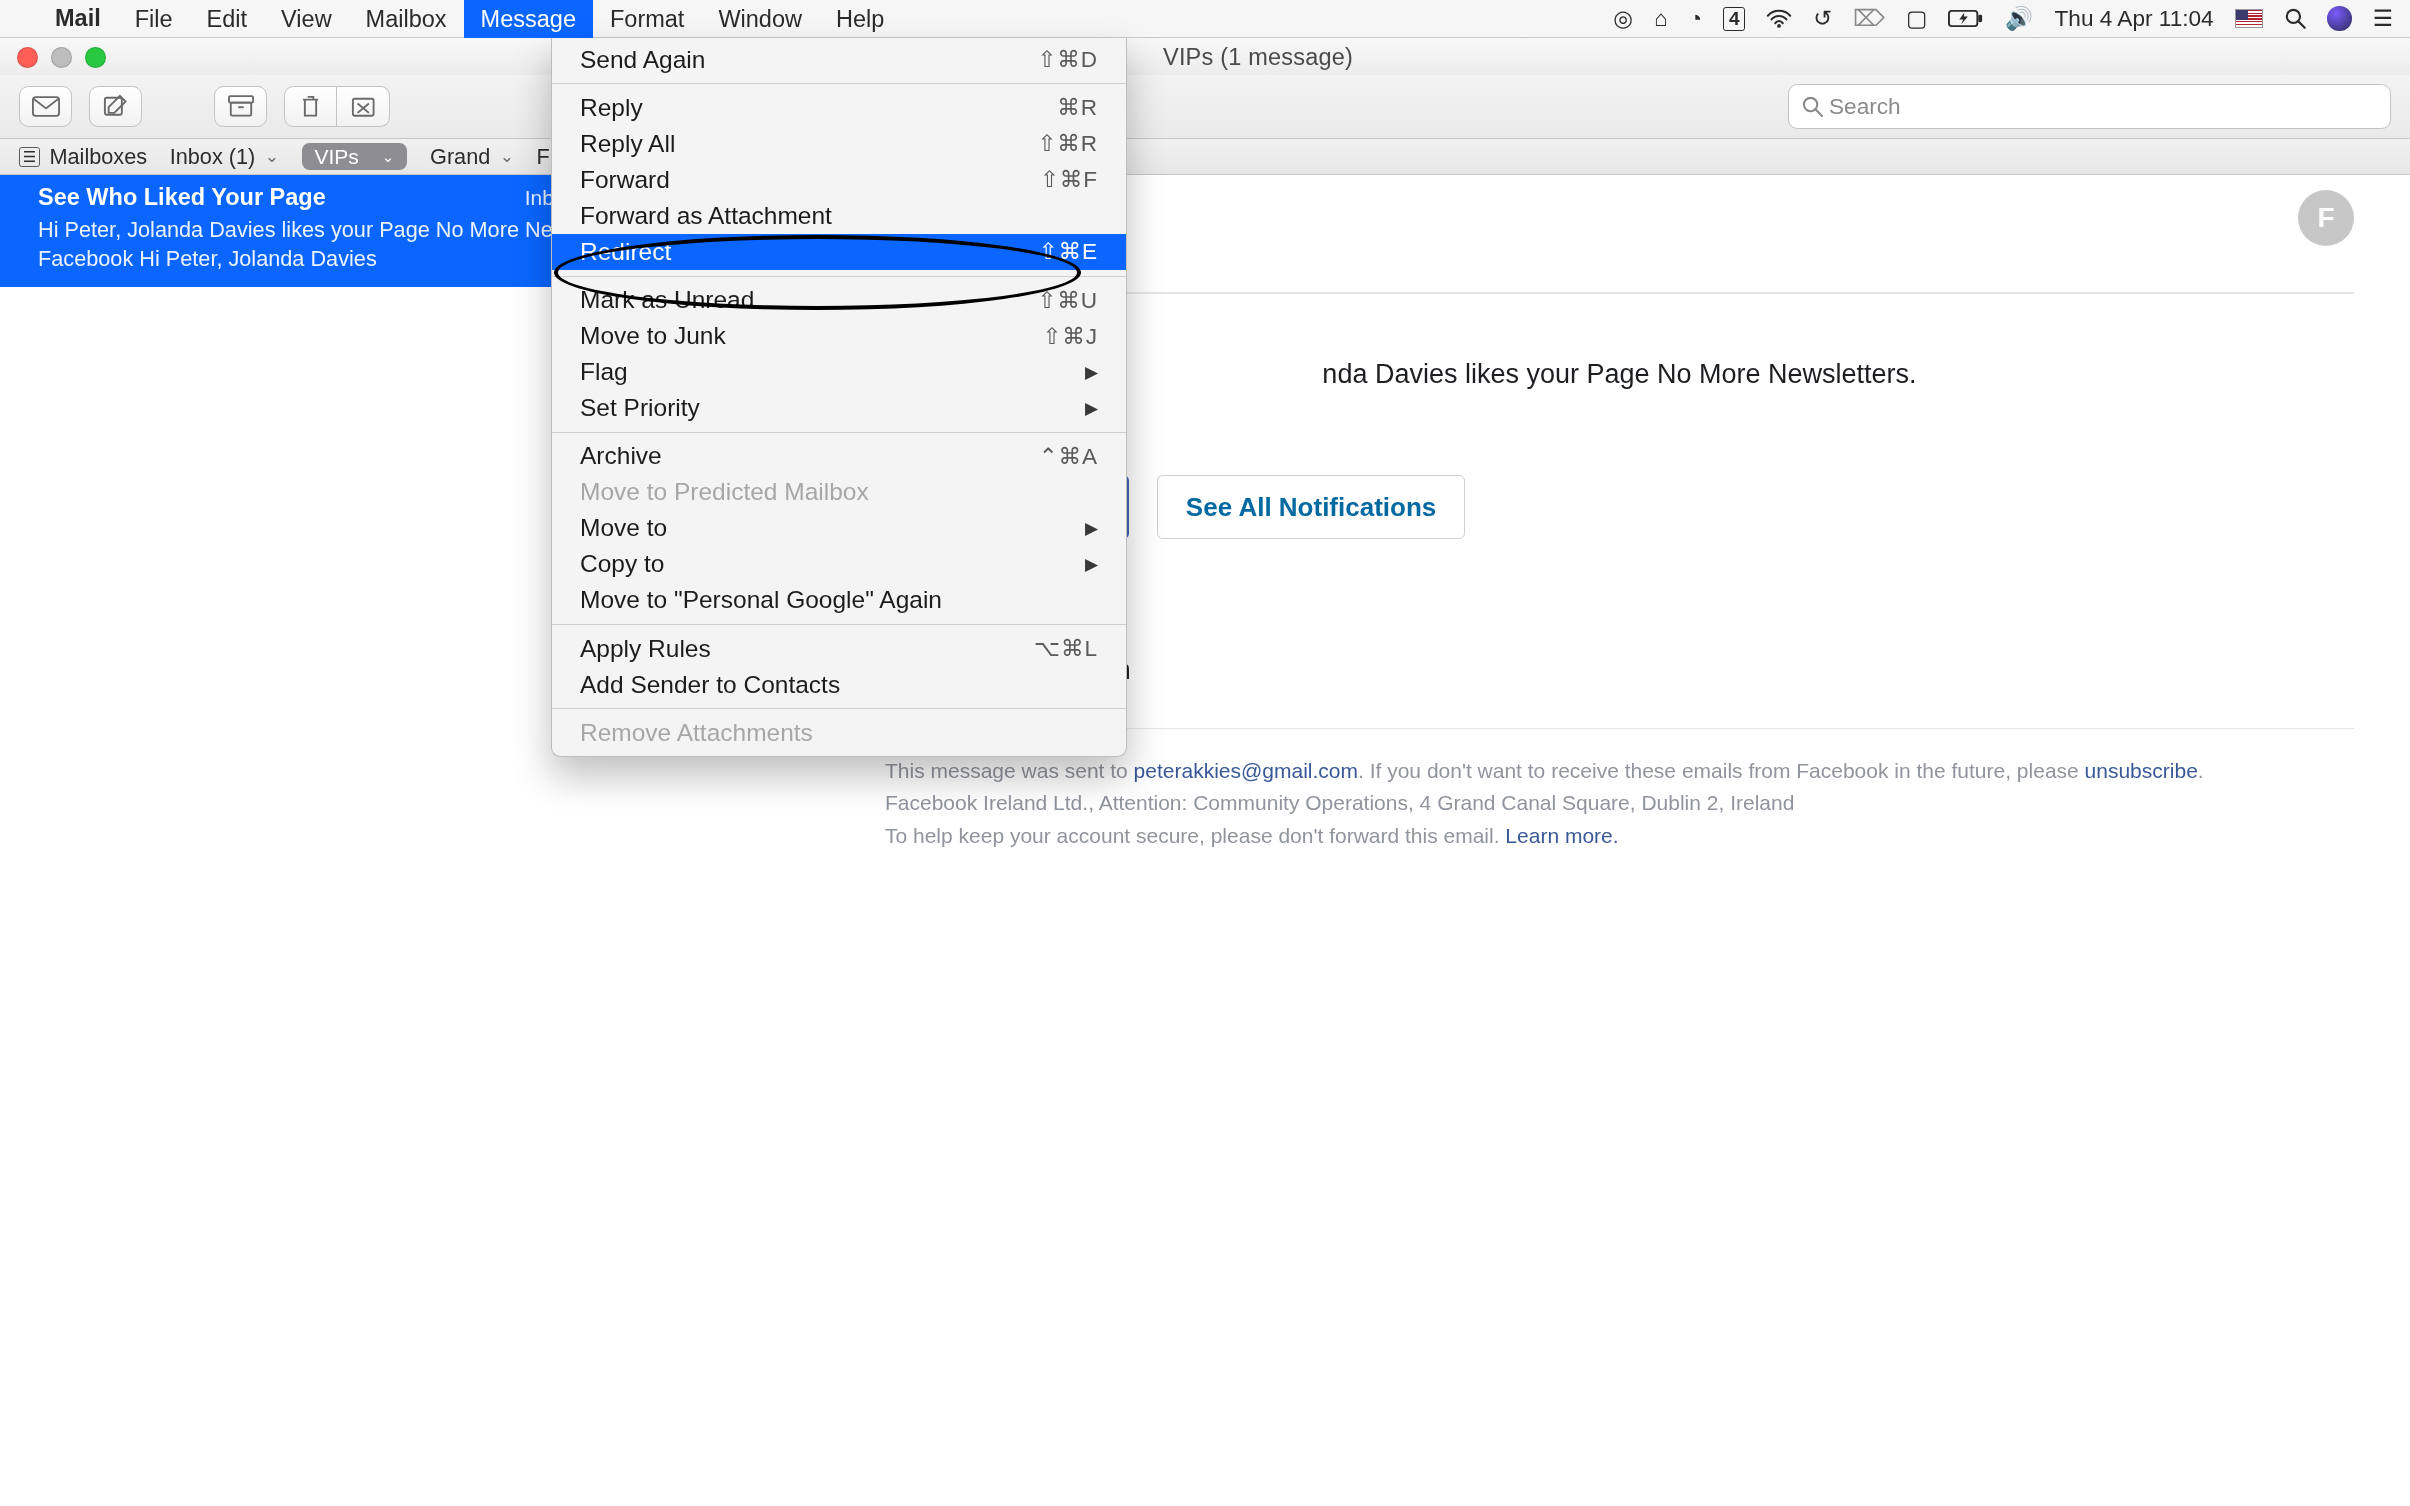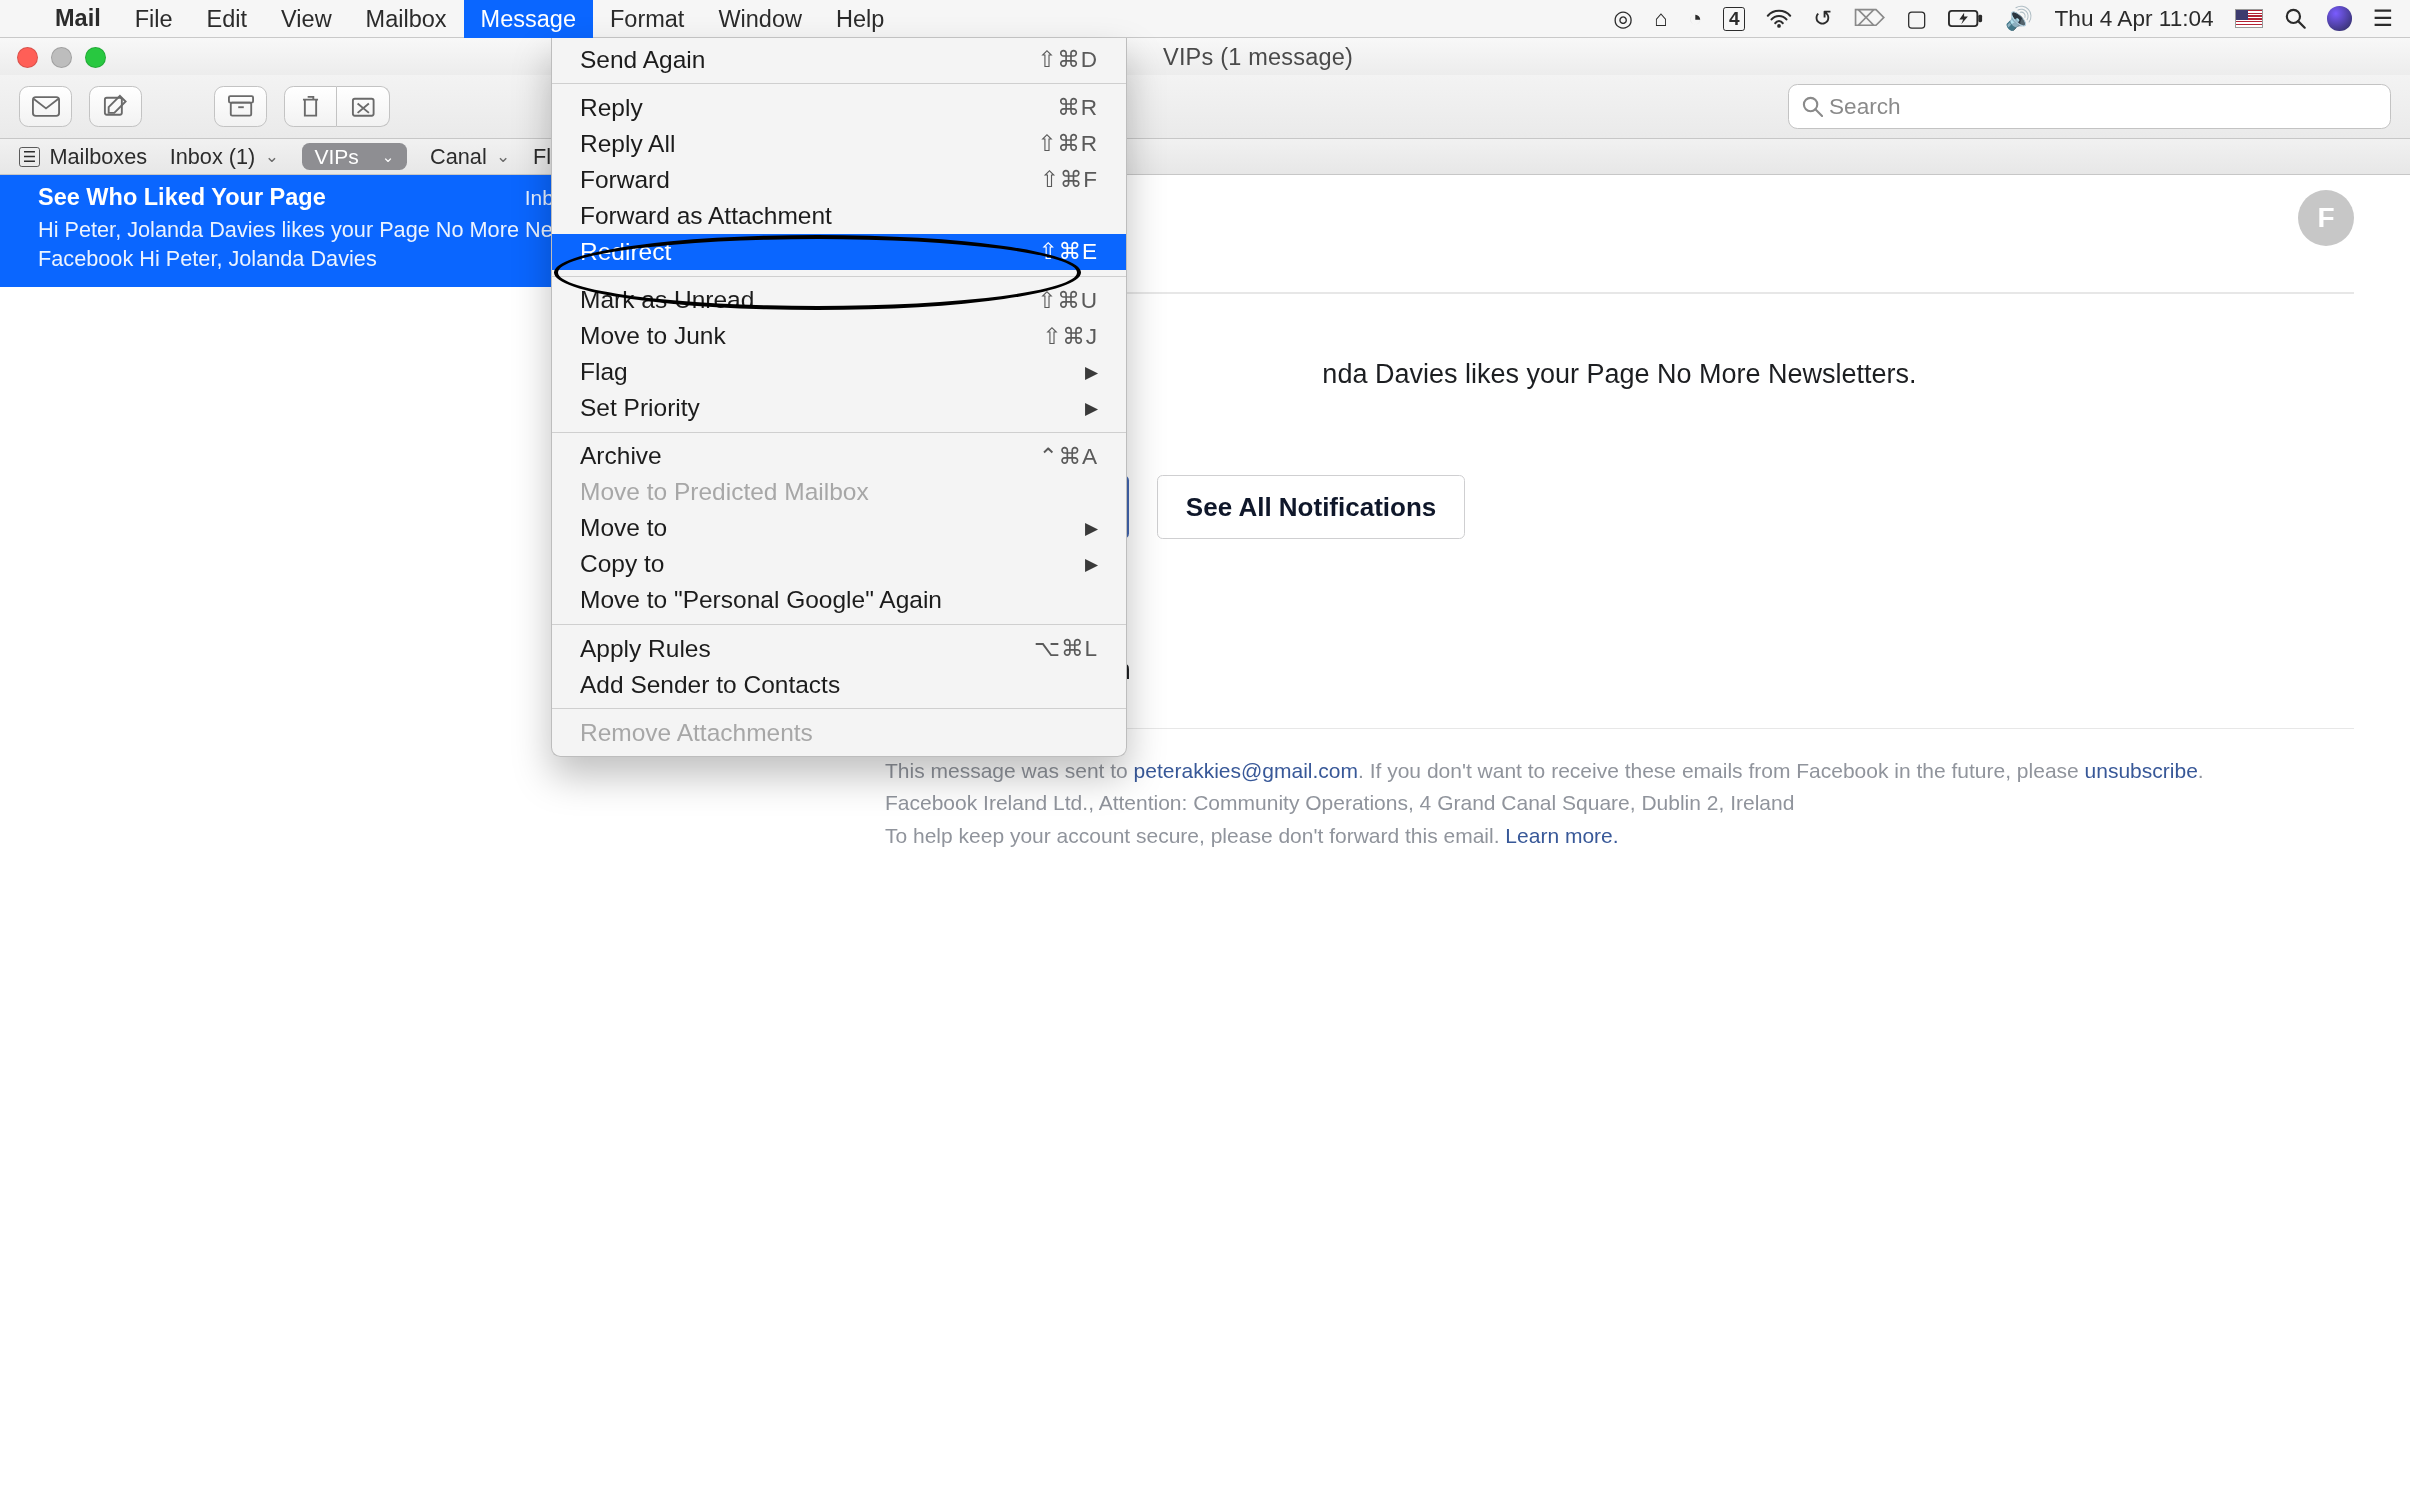--- a/index.html
+++ b/index.html
@@ -42,21 +42,21 @@
 .msglist .row .prev { font-size:21.7px; opacity:.92; line-height:1.35;}
 
 .msgpane { position:absolute; left:678px; right:0; top:175px; bottom:0; background:#fff; }
 .msgbody { padding:38px 56px 0 207px; color:#1c1e21; }
 .fb-logo { font-size:41px; font-weight:700; color:#2666d1; letter-spacing:-0.5px;}
 .divider { height:1.9px; background:#e7e7e7; margin:32px 0 56px; }
 .lead { font-size:27px; text-align:center; padding:9.4px 0 85px; }
 .btn-row { display:flex; gap:28px; justify-content:flex-start; padding-bottom:75px;}
 .btn { height:64px; padding:0 28px; border-radius:5.6px; font-size:26px; font-weight:700; display:flex; align-items:center; }
 .btn.primary{ background:#4267b2; color:#fff; }
-.btn.secondary{ background:#fff; color:#0f172a; border:1.9px solid #cfcfd1; }
+.btn.secondary{ background:#fff; color:#0369a1; border:1.9px solid #cfcfd1; }
 .sig { font-size:27px; line-height:1.4; padding-bottom:38px;}
 .foot { border-top:1.9px solid #e7e7e7; padding-top:26px; font-size:21px; color:#90949c; line-height:1.55;}
 .foot a{color:#385898; text-decoration:none;}
 .avatar { position:absolute; right:56px; top:15px; width:56px; height:56px; border-radius:50%; background:#c7c7c7; color:#fff; font-size:28px; display:flex; align-items:center; justify-content:center; font-weight:600;}
 
 
 .dropmenu { position:absolute; left:551px; top:38px; width:576px; background:#f4f4f4; border:0.9px solid #bdbdbd; border-top:none; border-radius:0 0 9.4px 9.4px; box-shadow:0 19px 38px rgba(0,0,0,.25); padding:3.8px 0 5.6px; font-size:24.5px; color:#1c1c1c; }
 .dropmenu .mi { height:36px; padding:0 28px; display:flex; align-items:center; justify-content:space-between; white-space:nowrap;}
 .dropmenu .mi .sc{color:#5a5a5a; font-size:22.6px; letter-spacing:0.9px;}
 .dropmenu .mi.hl { background:#0a66ff; color:#fff;} .dropmenu .mi.hl .sc{color:#fff;}
@@ -178,21 +178,21 @@
     </span>
   <span class="fav-item">
       <span>Inbox (1)</span>
       <span class="chev">⌄</span>
     </span>
   <span class="pill">
       <span>VIPs</span>
       <span style="font-size:15px;">⌄</span>
     </span>
   <span class="fav-item">
-      <span>Canal</span>
+      <span>Grand</span>
       <span class="chev">⌄</span>
     </span>
   <span class="fav-item">
       <span>Flagged</span>
     </span>
 </div>
 
 <div class="msglist">
   <div class="row">
     <div class="subj">

